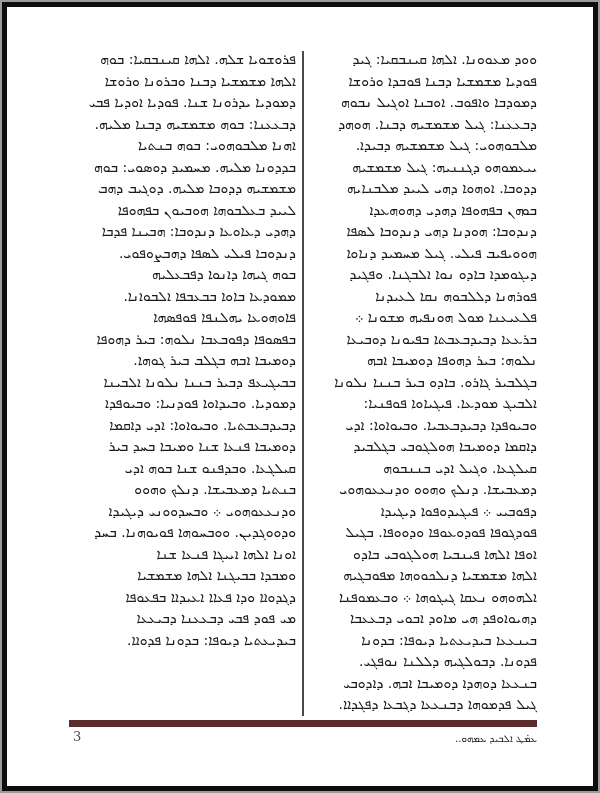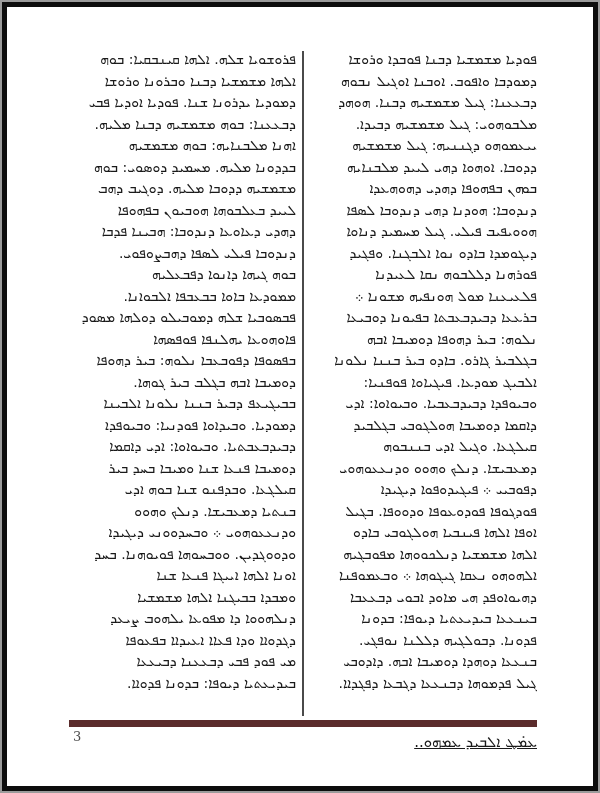--- a/index.html
+++ b/index.html
@@ -59,37 +59,37 @@
     margin-top: 2px;
   }
   .page-number {
     font-family: "DejaVu Serif", serif;
     font-size: 13px;
     color: #4d4d4d;
     padding-left: 4px;
   }
   .footnote {
     direction: rtl;
-    font-size: 15px;
+    font-size: 10px;
     color: #1a1a1a;
     padding-top: 4px;
     letter-spacing: 0.3px;
-    text-decoration: underline;
   }
 </style>
 </head>
 <body>
 
 <div class="page-frame">
   <div class="page-inner">
 
     <div class="content">
 
       <div class="columns">
         <div class="text-column">
+            <div class="line">ܘܘܕ ܡܥܘܘܢܐ. ܐܠܗܐ ܩܝܢܒܩܝܐ: ܓܝܕ</div>
             <div class="line">ܦܘܕܝܐ ܡܫܡܫܝܐ ܕܒܢܐ ܦܘܒܕܐ ܘܪܘܫܐ</div>
             <div class="line">ܕܡܘܕܒܐ ܘܐܦܘܒ. ܐܘܒܢܐ ܐܘܓܝܠ ܢܒܘܗ</div>
             <div class="line">ܕܒܥܥܢܐ: ܓܝܠ ܡܫܡܫܝܗ ܕܒܢܐ. ܗܘܗܕ</div>
             <div class="line">ܡܠܒܘܗܘܝ: ܓܝܠ ܡܫܡܫܝܗ ܕܒܝܕܐ.</div>
             <div class="line">ܝܝܥܡܘܗܘ ܕܓܢܢܝܗ: ܓܝܠ ܡܫܡܫܝܗ</div>
             <div class="line">ܕܕܘܒܐ. ܐܘܗܘܐ ܕܗܝ ܠܝܝܕ ܡܠܒܢܐܝܗ</div>
             <div class="line">ܒܘܗܢ ܒܦܗܘܦܐ ܕܗܕܝ ܕܗܘܗܥܕܐ</div>
             <div class="line">ܕܢܕܘܒܐ: ܗܘܕܢܐ ܕܗܝ ܕܢܕܘܒܐ ܠܣܦܐ</div>
             <div class="line">ܗܘܘܝܦܝܒ ܦܝܠܝ. ܓܝܠ ܡܚܡܝܕ ܕܢܐܘܐ</div>
             <div class="line">ܕܝܓܘܡܕܐ ܒܐܕܘ ܢܘܐ ܐܠܒܓܢܐ. ܘܦܓܝܕ</div>
@@ -115,43 +115,41 @@
             <div class="line">ܓܝܠ ܦܕܡܘܗܐ ܕܒܢܥܥܐ ܕܓܒܥܐ ܕܦܓܕܐܐ.</div>
           </div>
 
         <div class="column-divider"></div>
 
         <div class="text-column">
             <div class="line">ܦܪܘܫܘܝܐ ܫܠܗ. ܐܠܗܐ ܩܝܢܒܩܝܐ: ܒܘܗ</div>
             <div class="line">ܐܠܗܐ ܡܫܡܫܝܐ ܕܒܢܐ ܘܒܪܘܢܐ ܘܪܘܫܐ</div>
             <div class="line">ܕܡܘܕܝܐ ܝܕܪܘܢܐ ܫܢܐ. ܦܘܕܝܐ ܐܘܕܝܐ ܦܒܝ</div>
             <div class="line">ܕܒܥܥܢܐ: ܒܘܗ ܡܫܡܫܝܗ ܕܒܢܐ ܡܠܝܗ.</div>
-            <div class="line">ܐܗܢܐ ܡܠܒܢܐܝܗ: ܒܘܗ ܡܫܡܫܝܗ</div>
+            <div class="line">ܐܗܢܐ ܡܠܒܘܗܘܝ: ܒܘܗ ܒܢܬܝܐ</div>
             <div class="line">ܒܕܕܘܢܐ ܡܠܝܗ. ܡܚܡܝܕ ܕܘܣܘܝ: ܒܘܗ</div>
             <div class="line">ܡܫܡܫܝܗ ܕܕܘܒܐ ܡܠܝܗ. ܕܘܓܝܒ ܕܗܒ</div>
             <div class="line">ܠܝܝܕ ܒܥܠܒܘܗܐ ܗܘܒܝܘܢ ܒܦܗܘܦܐ</div>
             <div class="line">ܕܗܕܝ ܕܥܐܘܥܐ ܕܢܕܘܒܐ: ܗܒܝܢܐ ܦܕܒܐ</div>
             <div class="line">ܕܢܕܘܒܐ ܦܝܠܝ ܠܣܦܐ ܕܗܒܨܘܦܘܝ.</div>
             <div class="line">ܒܘܗ ܓܝܗܐ ܕܐܢܘܐ ܕܦܒܥܠܝܗ</div>
             <div class="line">ܡܡܘܕܥܐ ܒܐܘܐ ܒܒܥܒܦܐ ܐܠܒܘܐܢܐ.</div>
-            <div class="line">ܦܒܣܘܒܝܐ ܫܠܗ ܕܡܘܒܝܠܘ ܕܘܠܗܐ ܡܣܘܕ</div>
             <div class="line">ܦܐܘܗܘܥܐ ܝܗܠܢܦܐ ܦܘܦܣܗܐ</div>
             <div class="line">ܒܦܣܘܦܐ ܕܦܘܒܥܒܐ ܢܠܘܗ: ܒܝܪ ܕܗܘܦܐ</div>
             <div class="line">ܕܘܡܝܒܐ ܐܒܗ ܒܓܠܒ ܒܝܪ ܓܘܗܐ.</div>
             <div class="line">ܒܒܝܓܝܥܦ ܕܒܝܪ ܒܢܢܐ ܢܠܘܢܐ ܐܠܒܝܢܐ</div>
             <div class="line">ܕܡܘܕܝܐ. ܘܒܝܕܐܘܐ ܦܘܕܢܝܐ: ܘܒܝܘܦܕܐ</div>
             <div class="line">ܕܒܝܕܒܥܒܬܝܐ. ܘܒܝܘܐܘܐ: ܐܕܝ ܕܐܩܡܐ</div>
             <div class="line">ܕܘܡܝܒܐ ܦܢܥܐ ܫܢܐ ܘܡܝܒܐ ܒܚܕ ܒܝܪ</div>
             <div class="line">ܩܝܠܓܥܐ. ܘܒܕܦܢܘ ܫܢܐ ܒܘܗ ܐܕܝ</div>
             <div class="line">ܒܢܬܝܐ ܕܡܥܒܝܫܐ. ܕܢܠܟ ܘܗܘܘ</div>
             <div class="line">ܘܕܢܥܥܘܗܘܝ ܀ ܘܒܚܕܘܘܢܝ ܕܝܓܝܕܐ</div>
             <div class="line">ܘܕܘܘܓܕܝܢ. ܘܘܒܚܘܗܐ ܦܘܝܘܗܢܐ. ܒܚܕ</div>
             <div class="line">ܐܘܢܐ ܐܠܗܐ ܐܝܝܓܐ ܦܢܥܐ ܫܢܐ</div>
             <div class="line">ܘܡܒܕܐ ܒܒܝܓܢܐ ܐܠܗܐ ܡܫܡܫܝܐ</div>
-            <div class="line">ܕܢܠܗܘܘܐ ܕܐ ܡܦܘܥܐ ܝܠܗܘܒ ܨܝܥܕ</div>
             <div class="line">ܕܓܕܘܐܐ ܘܕܐ ܦܥܐܐ ܐܥܝܕܐܐ ܒܦܥܘܦܐ</div>
             <div class="line">ܡܝ ܦܘܕ ܦܒܝ ܕܒܥܥܢܐ ܕܒܝܥܥܐ</div>
             <div class="line">ܒܝܕܝܥܬܝܐ ܕܝܘܦܐ: ܒܕܘܢܐ ܦܕܘܐܐ.</div>
           </div>
       </div>
 
       <div class="footer-rule"></div>
 
       <div class="footer-row">
         <div class="page-number">3</div>

